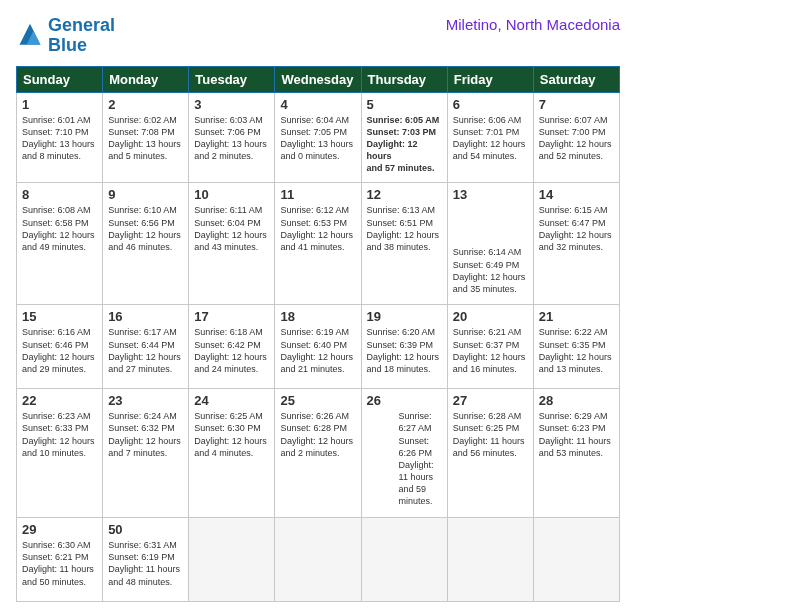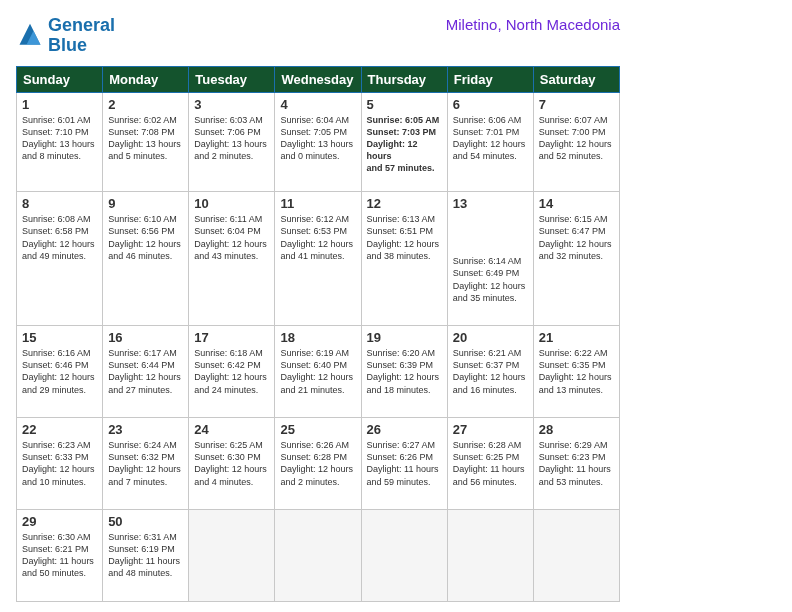--- a/index.html
+++ b/index.html
@@ -311,21 +311,21 @@
             </td>
             <td>
               <span class="day-num">25</span>
               <div class="day-detail" style="white-space: pre-line;">Sunrise: 6:26 AM
 Sunset: 6:28 PM
 Daylight: 12 hours
 and 2 minutes.</div>
             </td>
             <td>
               <span class="day-num">26</span>
-              <div class="day-detail" style="white-space: pre-line;">Sunrise: 6:27 AM
+              <div class="day-detail" style="white-space: pre-line; margin-left: 32px;">Sunrise: 6:27 AM
 Sunset: 6:26 PM
 Daylight: 11 hours
 and 59 minutes.</div>
             </td>
             <td>
               <span class="day-num">27</span>
               <div class="day-detail" style="white-space: pre-line;">Sunrise: 6:28 AM
 Sunset: 6:25 PM
 Daylight: 11 hours
 and 56 minutes.</div>

